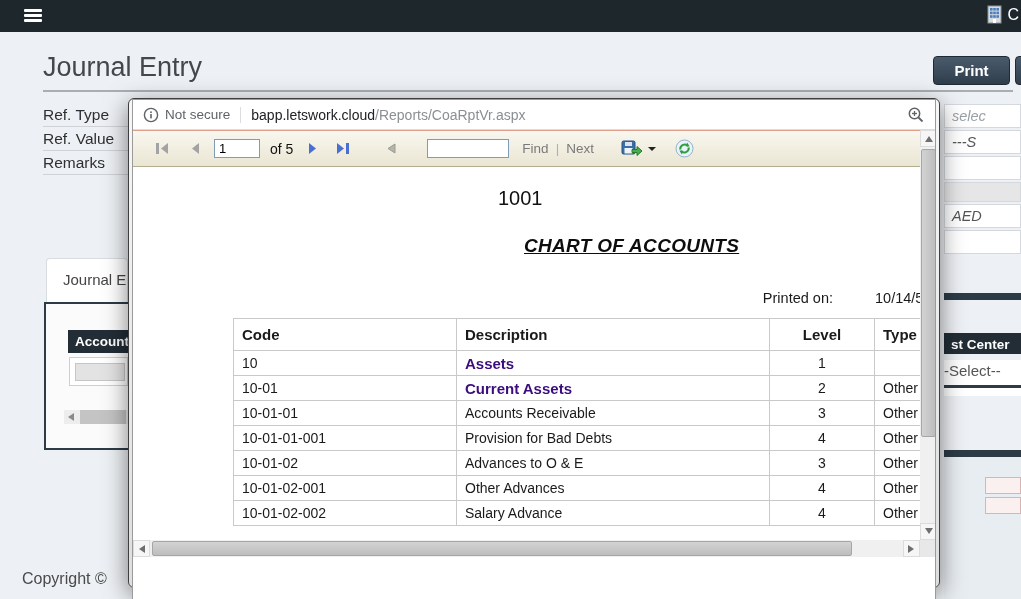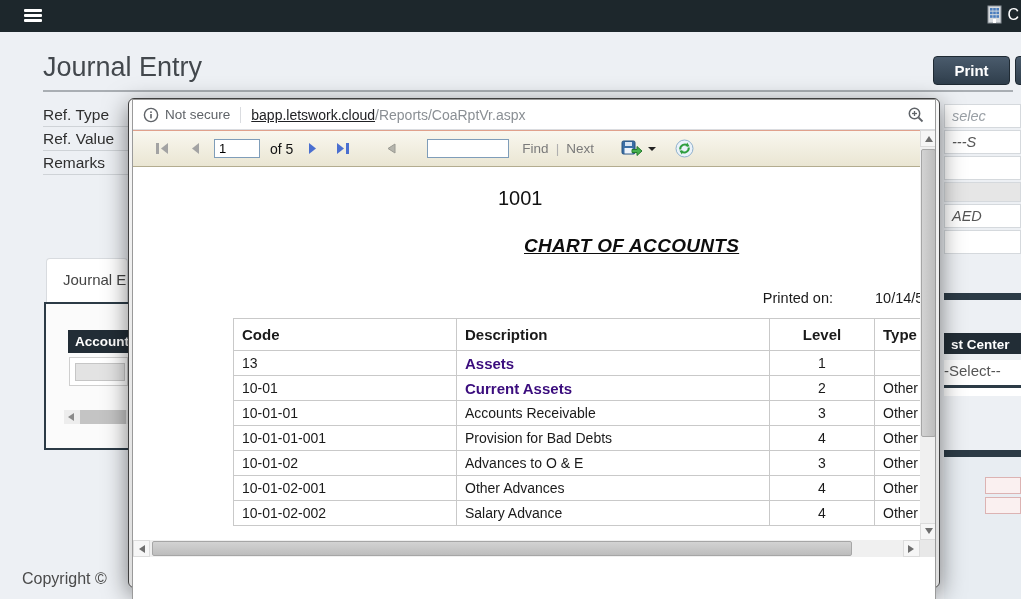--- a/index.html
+++ b/index.html
@@ -55,21 +55,21 @@
   .wbtn { width:29px; height:18px; background:linear-gradient(#fbfbfb,#cfcfcf); border-right:1px solid #999; display:flex; align-items:flex-start; justify-content:center; cursor:pointer; }
   .wbtn.close { width:44px; background:linear-gradient(#ef8a67,#c33d1e); border-right:none; align-items:center; }
   .glyph-min { width:9px; height:3px; background:#3c3c3c; margin-top:10px; }
   .glyph-max { width:10px; height:9px; border:2px solid #3c3c3c; margin-top:4px; background:#fff; }
 
   .winbody { width:804px; height:542px; background:#fff; border:1px solid #9a9a9a; overflow:hidden; }
 
   .addressbar { height:30px; display:flex; align-items:center; padding:0 10px; border-bottom:1px solid #dadce0; background:#fff; }
   .not-secure { margin-left:6px; font-size:13.5px; color:#5f6368; }
   .addr-div { width:1px; height:16px; background:#dadce0; margin:0 10px; }
-  .url-host { font-size:14px; color:#202124;text-decoration:underline; }
+  .url-host { font-size:14px; color:#202124; }
   .url-path { font-size:14px; color:#8a8f94; }
   .zoom-ico { margin-left:auto; cursor:pointer; }
 
   .pagearea { display:flex; height:427px; }
   .contentcol { width:787px; }
 
   .rv-toolbar { height:37px; background:linear-gradient(#f9f7ef,#eae6d3); border-top:1px solid #e0a18c; border-bottom:1px solid #b3ac8f; display:flex; align-items:center; padding-left:22px; }
   .rv-toolbar .ml { display:inline-flex; align-items:center; }
   .pg-input { width:46px; height:19px; border:1px solid #7f9db9; font-size:13px; padding-left:4px; font-family:"Liberation Sans",sans-serif; }
   .of-label { font-size:14px; color:#111; }
@@ -253,21 +253,21 @@
             <thead>
               <tr>
                 <th>Code</th>
                 <th>Description</th>
                 <th class="c-level">Level</th>
                 <th>Type</th>
               </tr>
             </thead>
             <tbody>
                 <tr>
-                  <td>13</td>
+                  <td>10</td>
                   <td class="emph">Assets</td>
                   <td class="c-level">1</td>
                   <td></td>
                 </tr>
                 <tr>
                   <td>10-01</td>
                   <td class="emph">Current Assets</td>
                   <td class="c-level">2</td>
                   <td>Other</td>
                 </tr>

